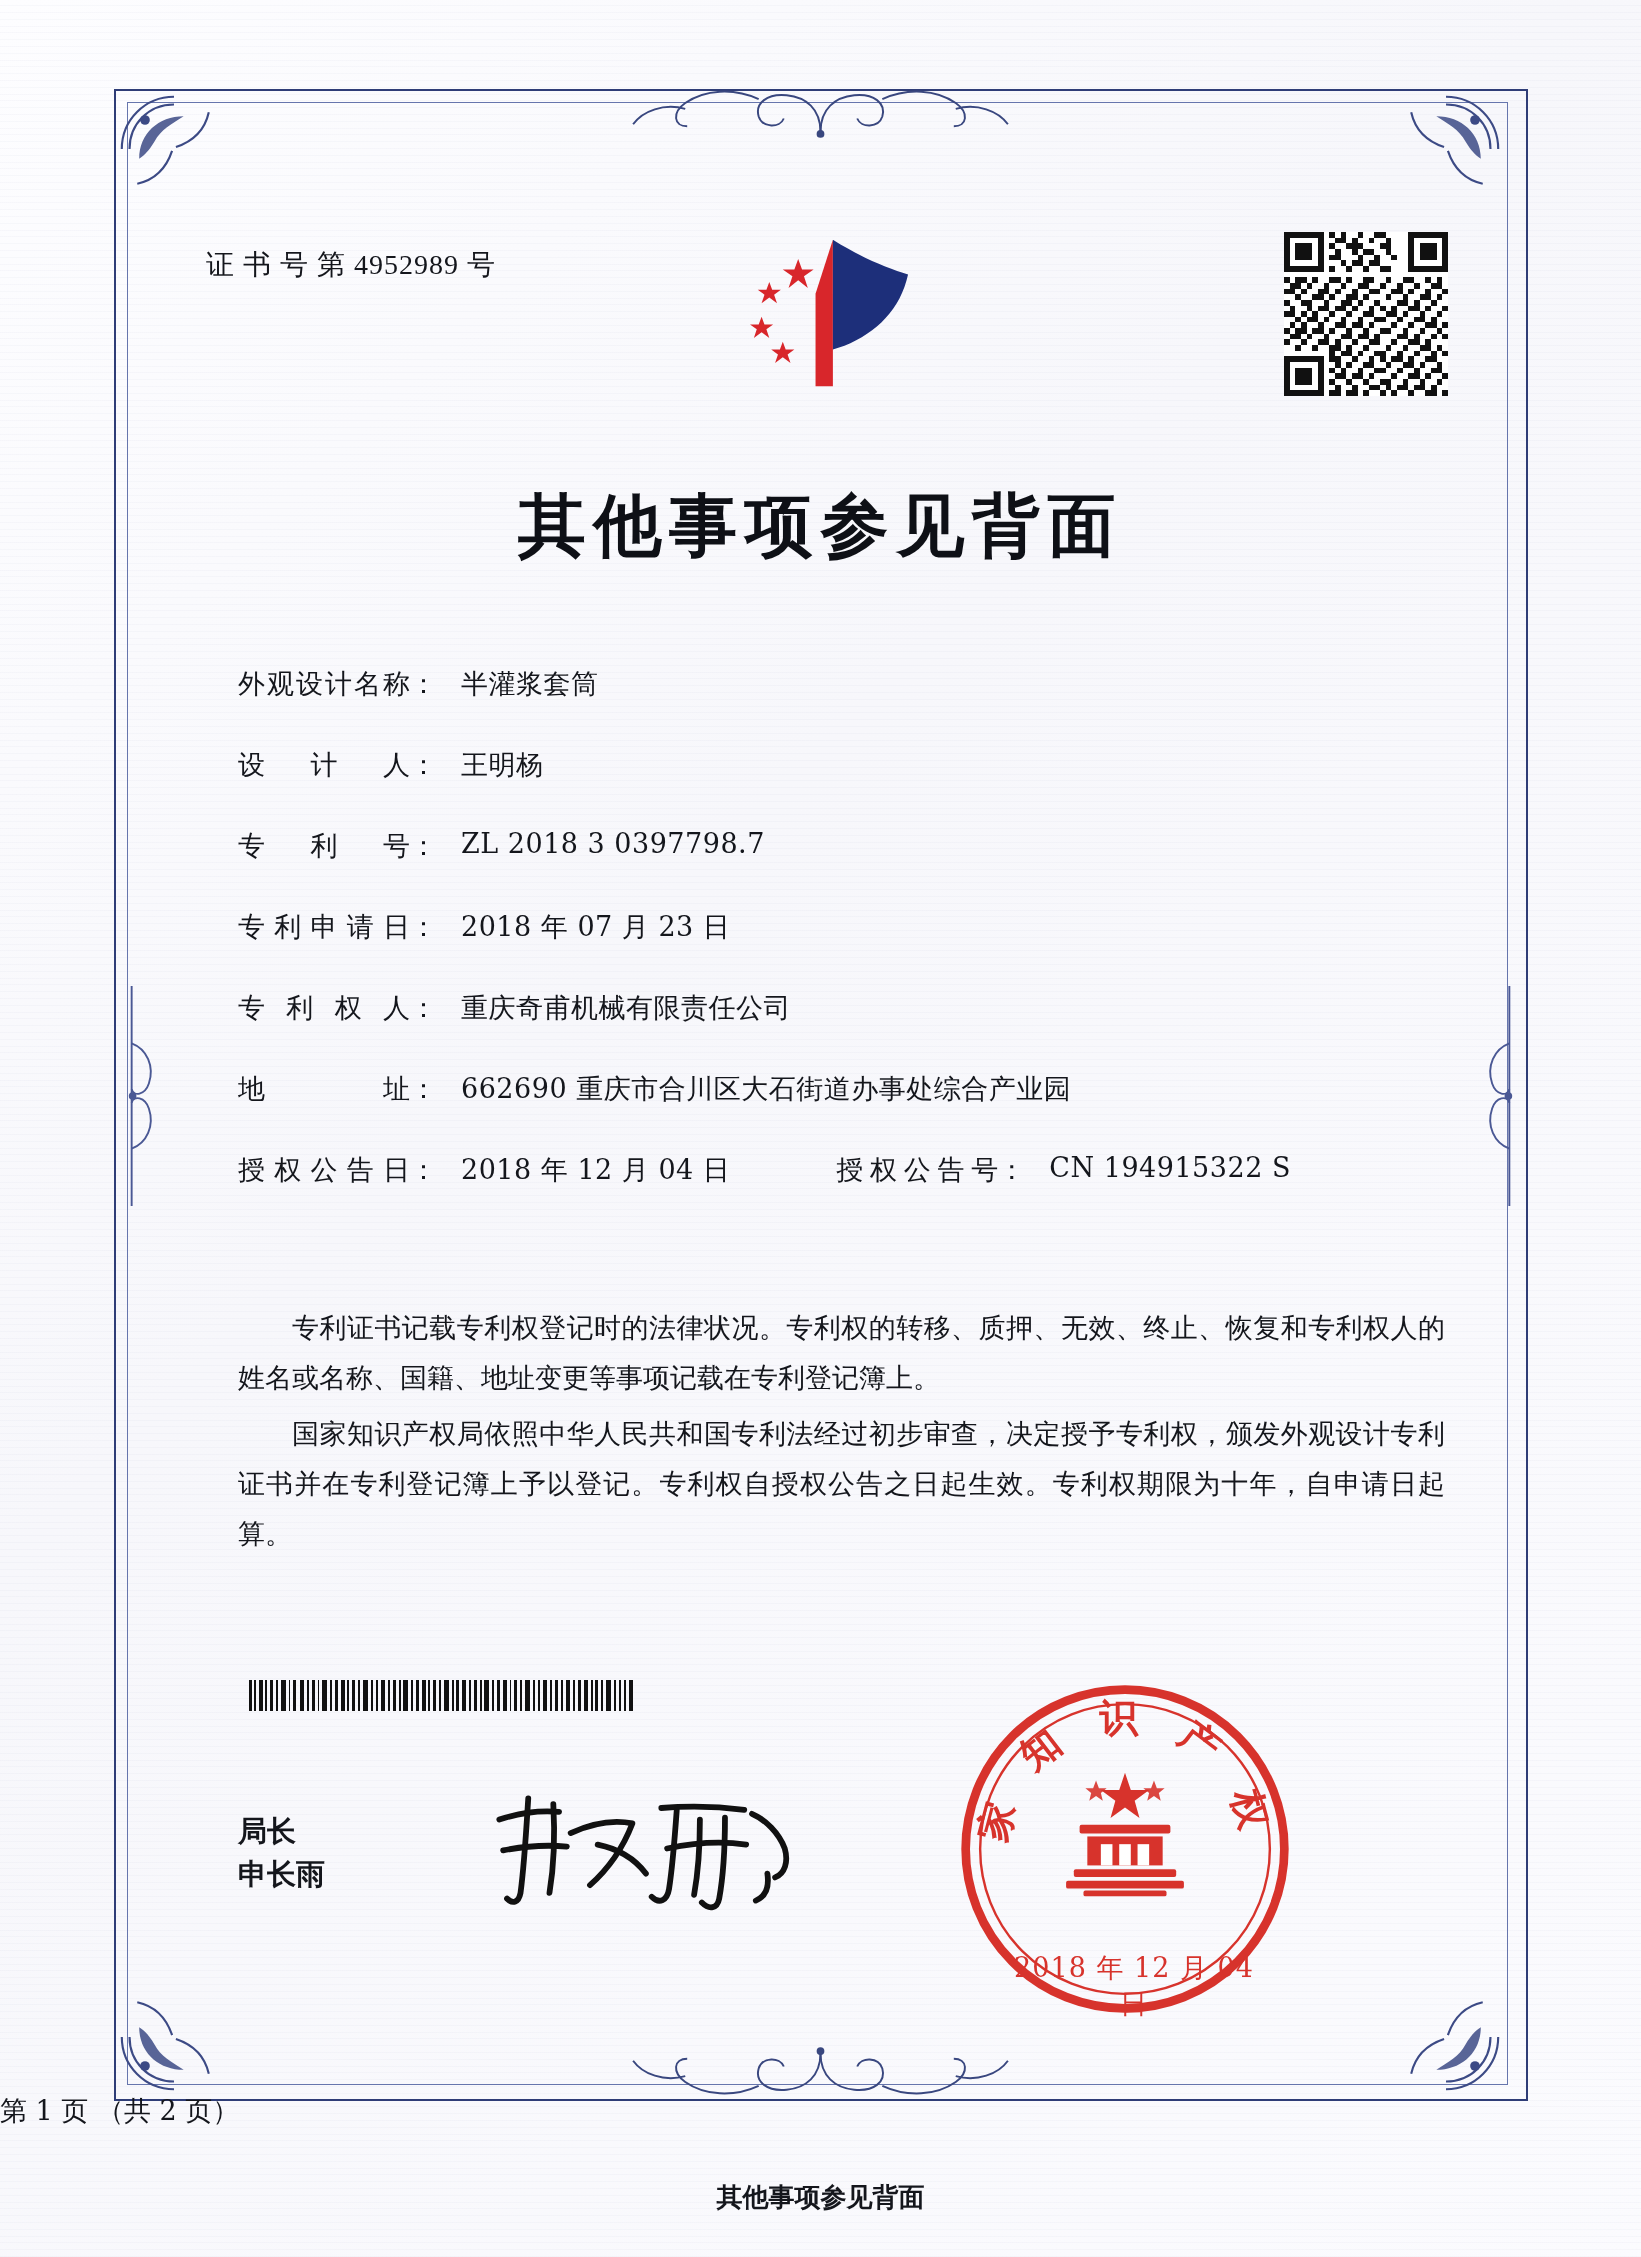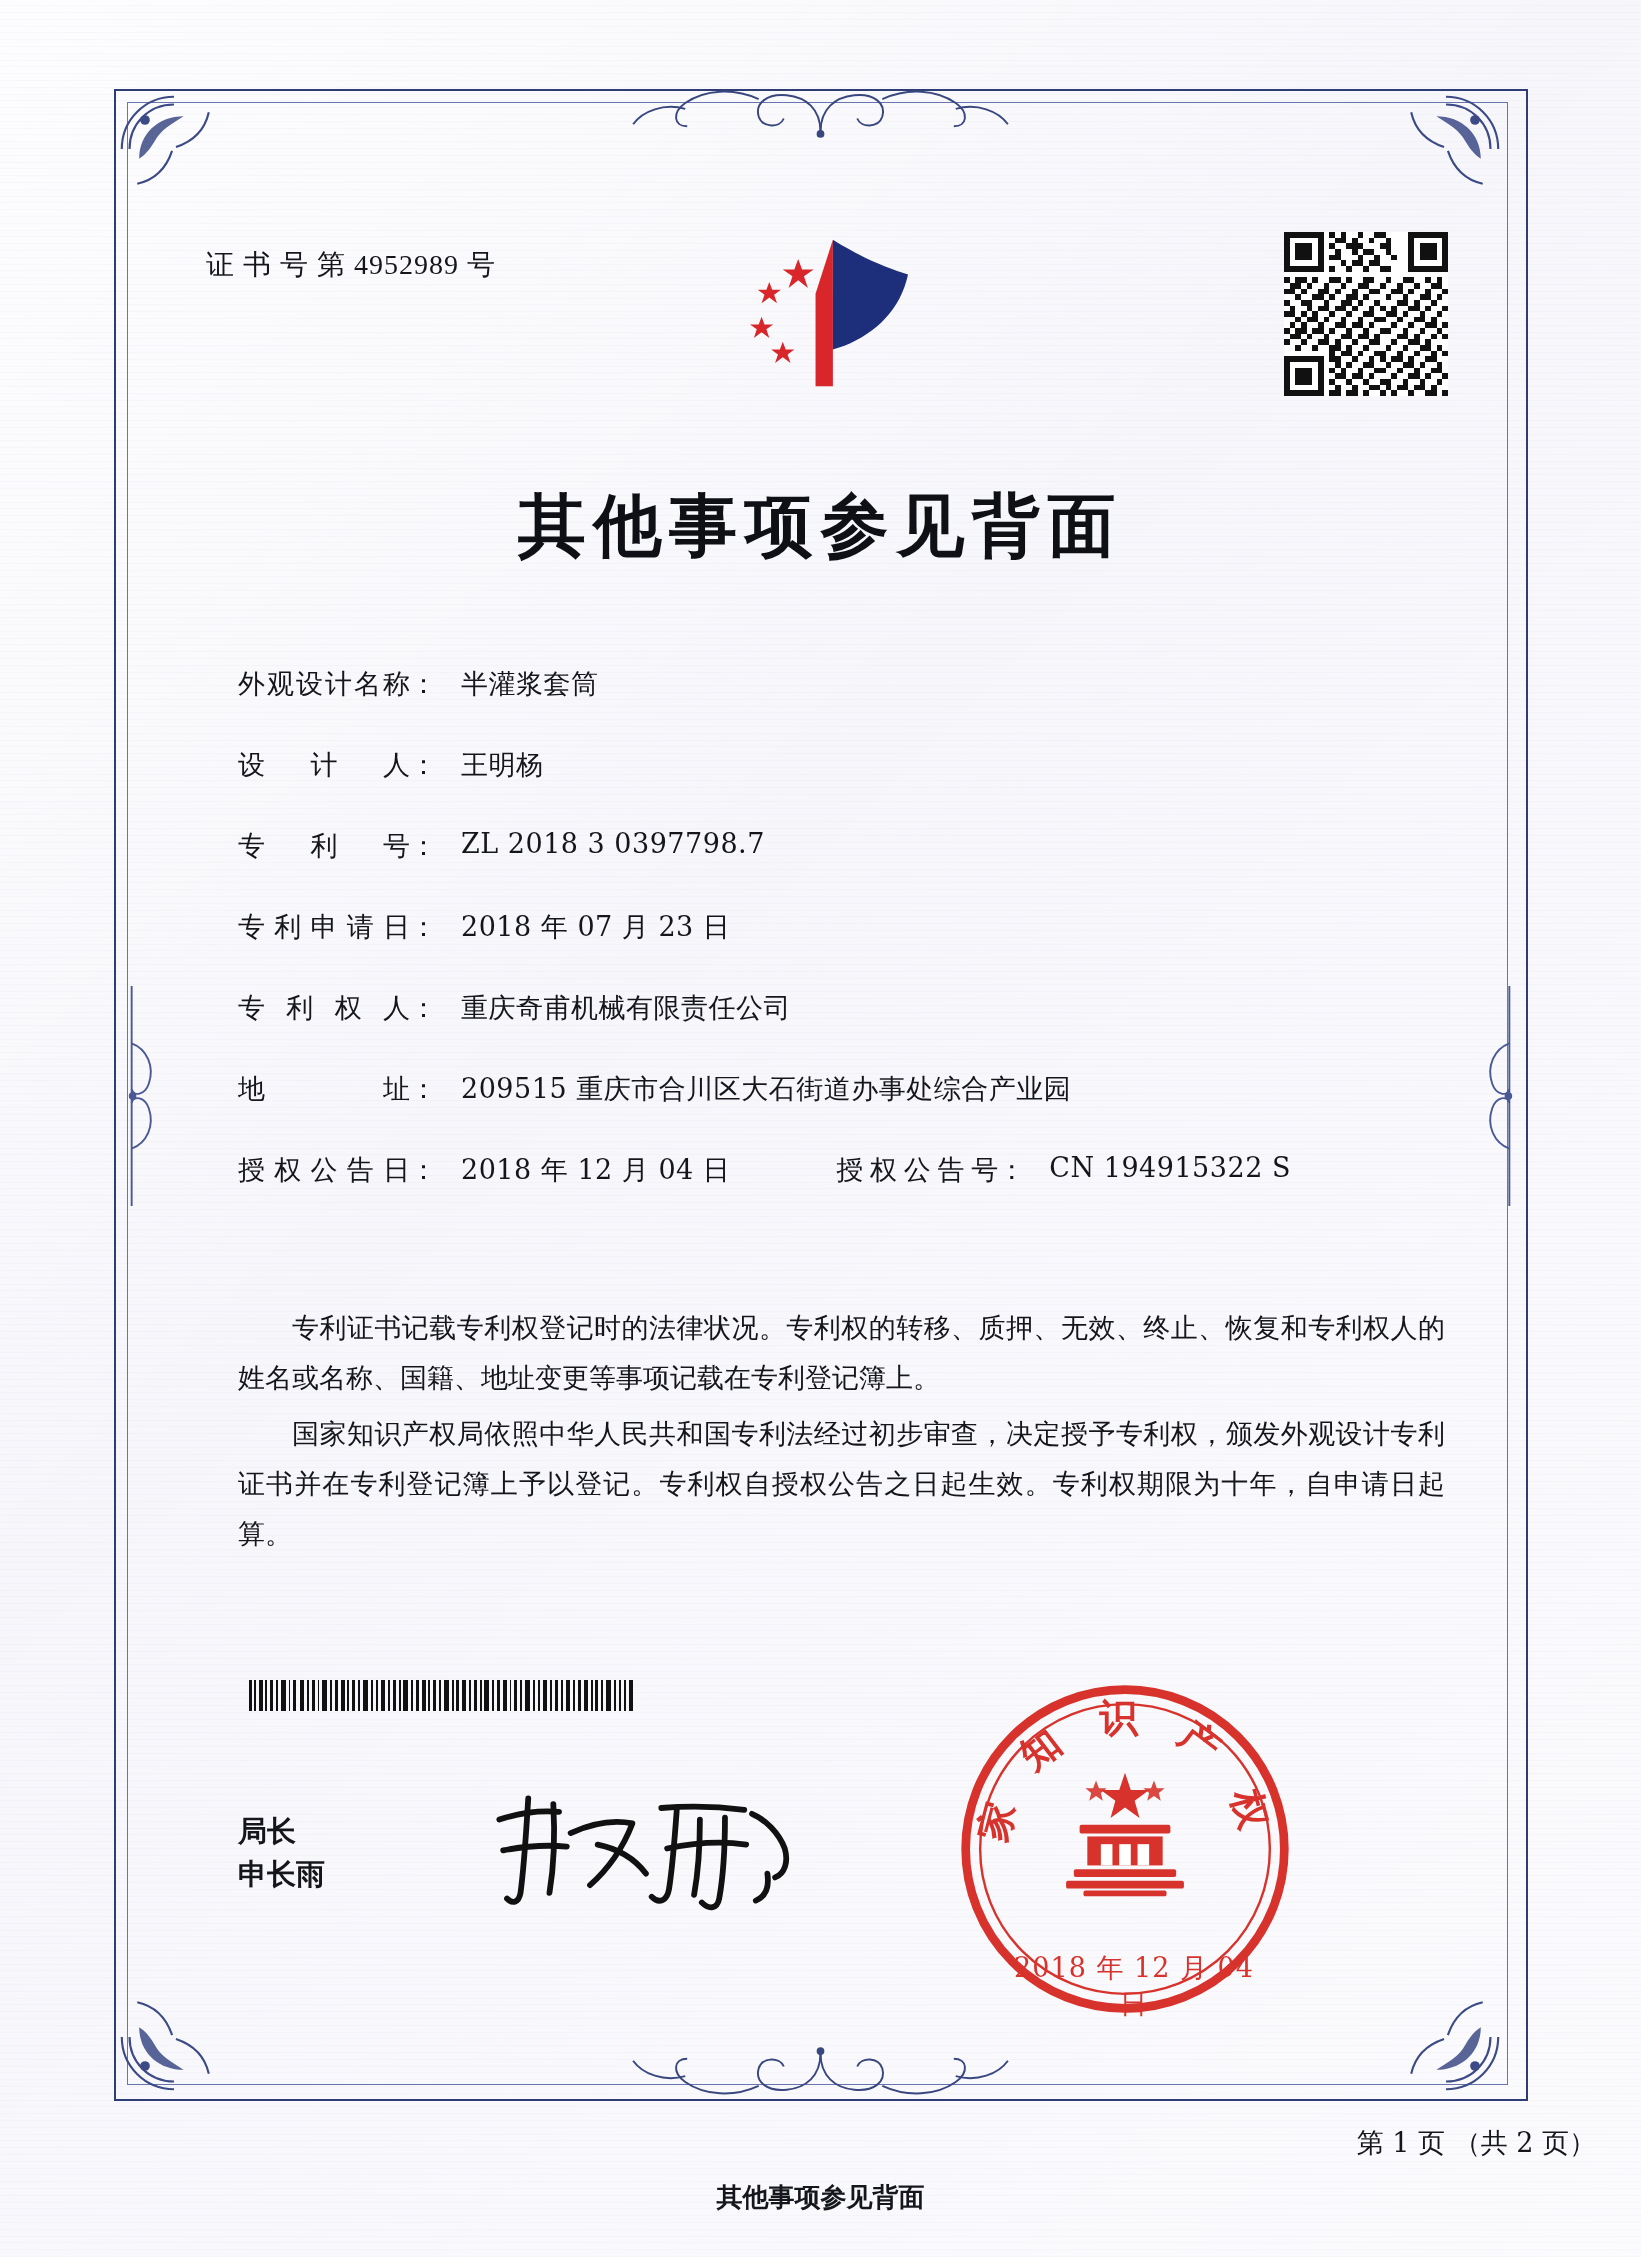--- a/index.html
+++ b/index.html
@@ -121,24 +121,23 @@
   }
   .seal svg{width:100%;height:100%;display:block;}
   .seal-date{
     position:absolute;left:999px;top:1950px;width:270px;text-align:center;
     font-size:27px;color:#d7332c;letter-spacing:1px;
     font-family:"DejaVu Serif","Liberation Serif",serif;
   }
 
   
   .page-num{
-    position:absolute;left:0;top:2093px;width:1596px;text-align:right;
+    position:absolute;left:0;top:2093px;width:1596px;text-align:left;
     font-size:27px;color:#14161c;
     font-family:"DejaVu Serif","Liberation Serif",serif;
-    margin-top:32px;
   }
   .back-note{
     position:absolute;left:0;top:2180px;width:1641px;text-align:center;
     font-size:26px;font-weight:bold;color:#14161c;
     font-family:"DejaVu Serif","Liberation Serif",serif;
   }
 </style>
 </head>
 <body>
 
@@ -536,21 +535,21 @@
       <div class="f-colon">：</div>
       <div class="f-value">重庆奇甫机械有限责任公司</div>
     </div>
 
     <div class="field">
       <div class="f-label">
         <span>地</span>
           <span>址</span>
       </div>
       <div class="f-colon">：</div>
-      <div class="f-value">209515 重庆市合川区大石街道办事处综合产业园</div>
+      <div class="f-value">662690 重庆市合川区大石街道办事处综合产业园</div>
     </div>
 
     <div class="field-row-2">
       <div class="f-label">
         <span>授</span>
           <span>权</span>
           <span>公</span>
           <span>告</span>
           <span>日</span>
       </div>

